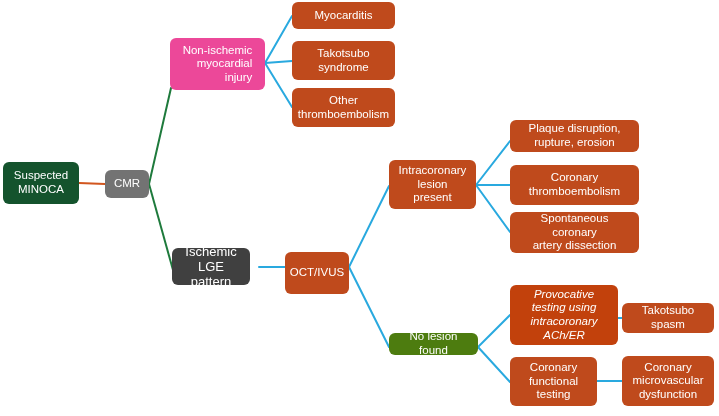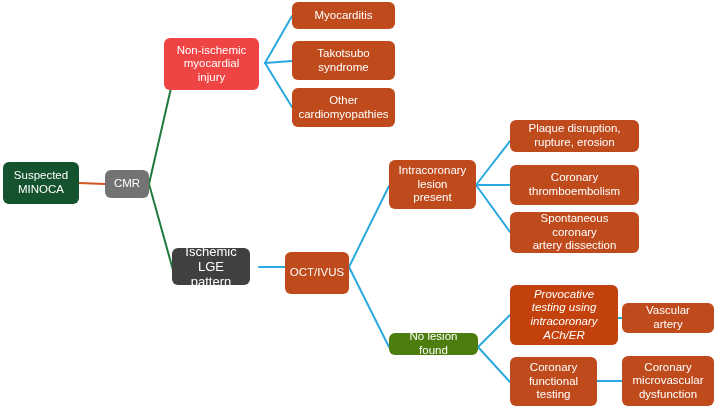--- a/index.html
+++ b/index.html
@@ -60,45 +60,45 @@
       <polyline points="476,185 510,232" fill="none" stroke="#29A9DF" stroke-width="2" stroke-linecap="round" stroke-linejoin="round"></polyline>
       <polyline points="478,347 510,315" fill="none" stroke="#29A9DF" stroke-width="2" stroke-linecap="round" stroke-linejoin="round"></polyline>
       <polyline points="478,347 510,382" fill="none" stroke="#29A9DF" stroke-width="2" stroke-linecap="round" stroke-linejoin="round"></polyline>
       <polyline points="597,318 622,318" fill="none" stroke="#29A9DF" stroke-width="2" stroke-linecap="round" stroke-linejoin="round"></polyline>
       <polyline points="597,381 622,381" fill="none" stroke="#29A9DF" stroke-width="2" stroke-linecap="round" stroke-linejoin="round"></polyline>
     </svg>
   <div id="nodes">
       <div class="node" style="left: 3px; top: 162px; width: 76px; height: 42px; font-size: 11.5px; background: #14532d; color: rgb(255, 255, 255);">Suspected
 MINOCA</div>
       <div class="node" style="left: 105px; top: 170px; width: 44px; height: 28px; font-size: 11.5px; background: #737373; color: rgb(255, 255, 255);">CMR</div>
-      <div class="node" style="left: 164px; top: 38px; width: 95px; height: 52px; font-size: 11.5px; background: #ef4444; color: rgb(255, 255, 255);">Non-ischemic
+      <div class="node" style="left: 170px; top: 38px; width: 95px; height: 52px; font-size: 11.5px; background: #ec4899; color: rgb(255, 255, 255); text-align: right;">Non-ischemic
 myocardial
 injury</div>
       <div class="node" style="left: 292px; top: 2px; width: 103px; height: 27px; font-size: 11.5px; background: rgb(191, 74, 28); color: rgb(255, 255, 255);">Myocarditis</div>
       <div class="node" style="left: 292px; top: 41px; width: 103px; height: 39px; font-size: 11.5px; background: rgb(191, 74, 28); color: rgb(255, 255, 255);">Takotsubo
 syndrome</div>
       <div class="node" style="left: 292px; top: 88px; width: 103px; height: 39px; font-size: 11.5px; background: rgb(191, 74, 28); color: rgb(255, 255, 255);">Other
-cardiomyopathies</div>
+thromboembolism</div>
       <div class="node" style="left: 172px; top: 248px; width: 78px; height: 37px; font-size: 13px; background: #404040; color: rgb(255, 255, 255);">Ischemic LGE
 pattern</div>
       <div class="node" style="left: 285px; top: 252px; width: 64px; height: 42px; font-size: 11.5px; background: rgb(191, 74, 28); color: rgb(255, 255, 255);">OCT/IVUS</div>
       <div class="node" style="left: 389px; top: 160px; width: 87px; height: 49px; font-size: 11.5px; background: rgb(191, 74, 28); color: rgb(255, 255, 255);">Intracoronary
 lesion present</div>
       <div class="node" style="left: 510px; top: 120px; width: 129px; height: 32px; font-size: 11.5px; background: rgb(191, 74, 28); color: rgb(255, 255, 255);">Plaque disruption,
 rupture, erosion</div>
       <div class="node" style="left: 510px; top: 165px; width: 129px; height: 40px; font-size: 11.5px; background: rgb(191, 74, 28); color: rgb(255, 255, 255);">Coronary
 thromboembolism</div>
       <div class="node" style="left: 510px; top: 212px; width: 129px; height: 41px; font-size: 11.5px; background: rgb(191, 74, 28); color: rgb(255, 255, 255);">Spontaneous coronary
 artery dissection</div>
       <div class="node" style="left: 389px; top: 333px; width: 89px; height: 22px; font-size: 11.5px; background: #4d7c0f; color: rgb(255, 255, 255);">No lesion found</div>
       <div class="node" style="left: 510px; top: 285px; width: 108px; height: 60px; font-size: 11.5px; background: #c2410c; color: rgb(255, 255, 255); font-style: italic;">Provocative
 testing using
 intracoronary
 ACh/ER</div>
       <div class="node" style="left: 510px; top: 357px; width: 87px; height: 49px; font-size: 11.5px; background: rgb(191, 74, 28); color: rgb(255, 255, 255);">Coronary
 functional
 testing</div>
-      <div class="node" style="left: 622px; top: 303px; width: 92px; height: 30px; font-size: 11.5px; background: rgb(191, 74, 28); color: rgb(255, 255, 255);">Vascular artery</div>
+      <div class="node" style="left: 622px; top: 303px; width: 92px; height: 30px; font-size: 11.5px; background: rgb(191, 74, 28); color: rgb(255, 255, 255);">Takotsubo spasm</div>
       <div class="node" style="left: 622px; top: 356px; width: 92px; height: 50px; font-size: 11.5px; background: rgb(191, 74, 28); color: rgb(255, 255, 255);">Coronary
 microvascular
 dysfunction</div>
     </div>
 </div>
 
 </body></html>

